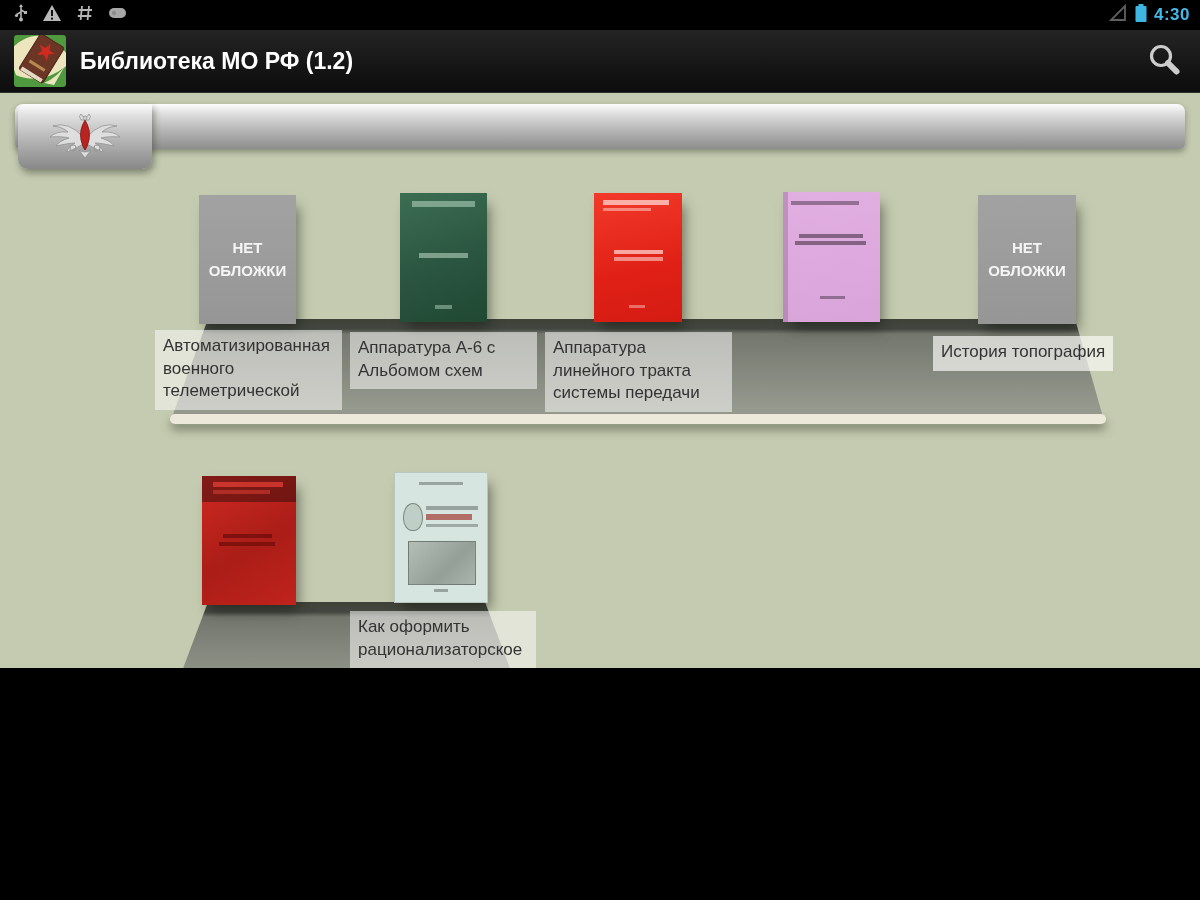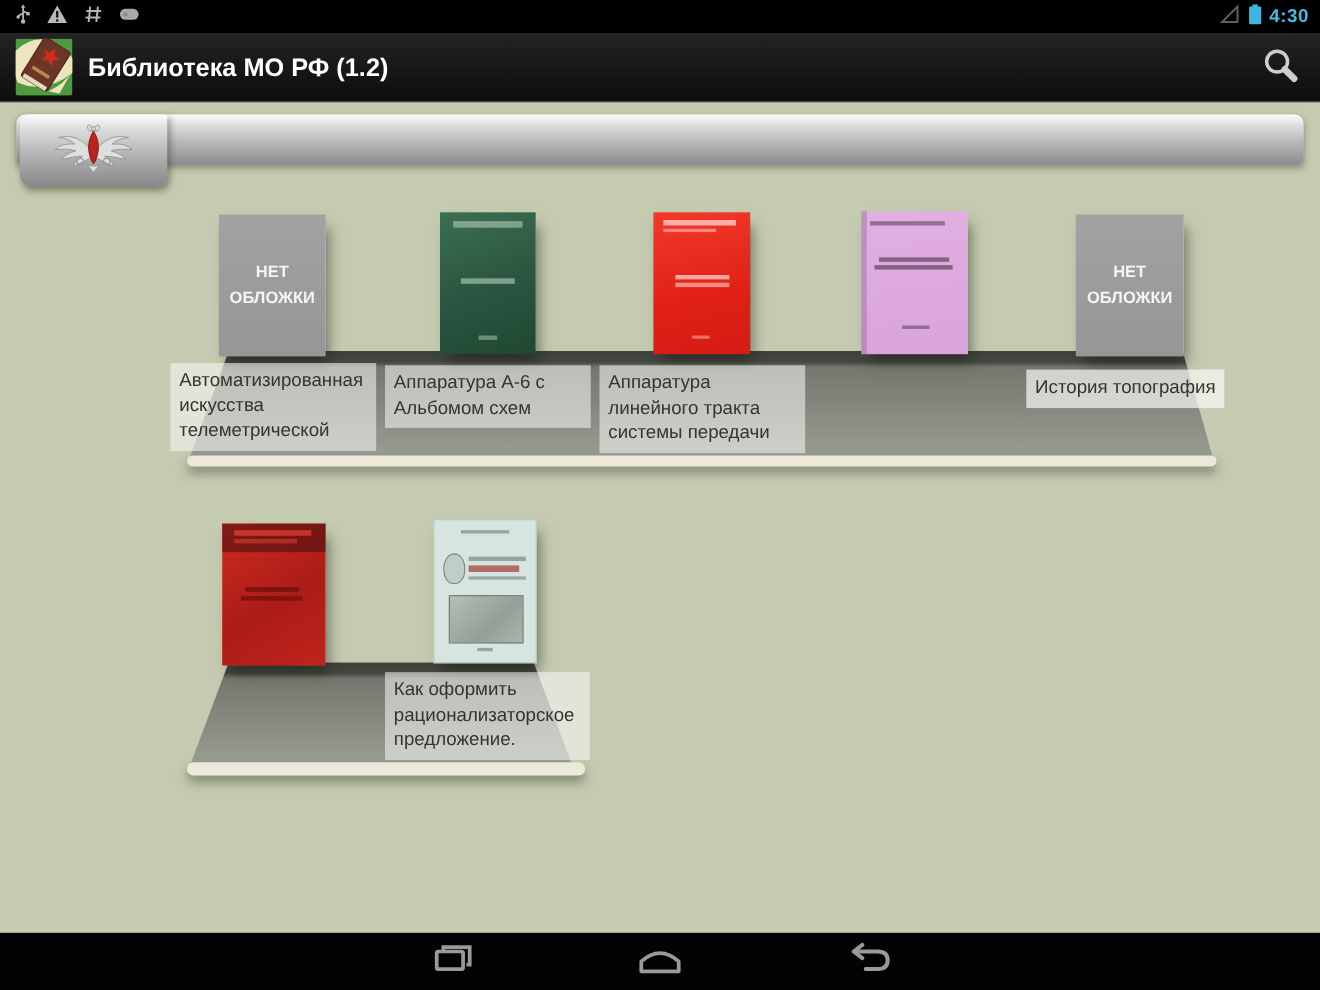--- a/index.html
+++ b/index.html
@@ -1,18 +1,18 @@
 <!DOCTYPE html>
 <html><head>
 <meta charset="utf-8">
 <style>
   html,body{margin:0;padding:0;}
   body{width:1200px;height:900px;overflow:hidden;background:#000;
        font-family:"Liberation Sans","DejaVu Sans",sans-serif;}
-  .screen{position:relative;width:1200px;height:900px;background:#c5cbb0;overflow:hidden;}
+  .screen{position:relative;width:1200px;height:668px;background:#c5cbb0;overflow:hidden;}
 
   
   .status-bar{position:absolute;left:0;top:0;width:1200px;height:30px;background:#000;
               display:flex;align-items:center;}
   .sb-left{position:absolute;left:14px;top:0;height:30px;display:flex;align-items:center;gap:14px;}
   .sb-right{position:absolute;right:10px;top:0;height:30px;display:flex;align-items:center;gap:6px;}
   .sb-time{color:#45b8e8;font-size:17px;font-weight:bold;letter-spacing:.5px;}
 
   
   .action-bar{position:absolute;left:0;top:30px;width:1200px;height:62px;
@@ -194,21 +194,21 @@
     <div class="art" style="left:12%;top:49px;width:74%;height:4px;background:rgba(70,50,70,.6);"></div>
     <div class="art" style="left:38%;top:104px;width:26%;height:3px;background:rgba(70,50,70,.5);"></div>
     <div class="art" style="left:0;top:0;width:5px;height:100%;background:rgba(90,60,90,.25);"></div>
   </div>
 
   <div class="book book-placeholder" style="left:978px;top:195px;width:98px;height:129px;">
     <span>НЕТ
 ОБЛОЖКИ</span>
   </div>
 
-  <div class="book-label" style="left:155px;top:330px;width:187px;">Автоматизированная искусства телеметрической</div>
+  <div class="book-label" style="left:155px;top:330px;width:187px;">Автоматизированная военного телеметрической</div>
   <div class="book-label" style="left:350px;top:332px;width:187px;">Аппаратура А-6 с Альбомом схем</div>
   <div class="book-label" style="left:545px;top:332px;width:187px;">Аппаратура линейного тракта системы передачи</div>
   <div class="book-label" style="left:933px;top:336px;white-space:nowrap;background:rgba(250,250,247,.7);">История топография</div>
 
   <div class="shelf2">
     <div class="shelf-face"></div>
     <div class="shelf-lip"></div>
   </div>
 
   <div class="book book-darkred" style="left:202px;top:476px;width:94px;height:129px;">

